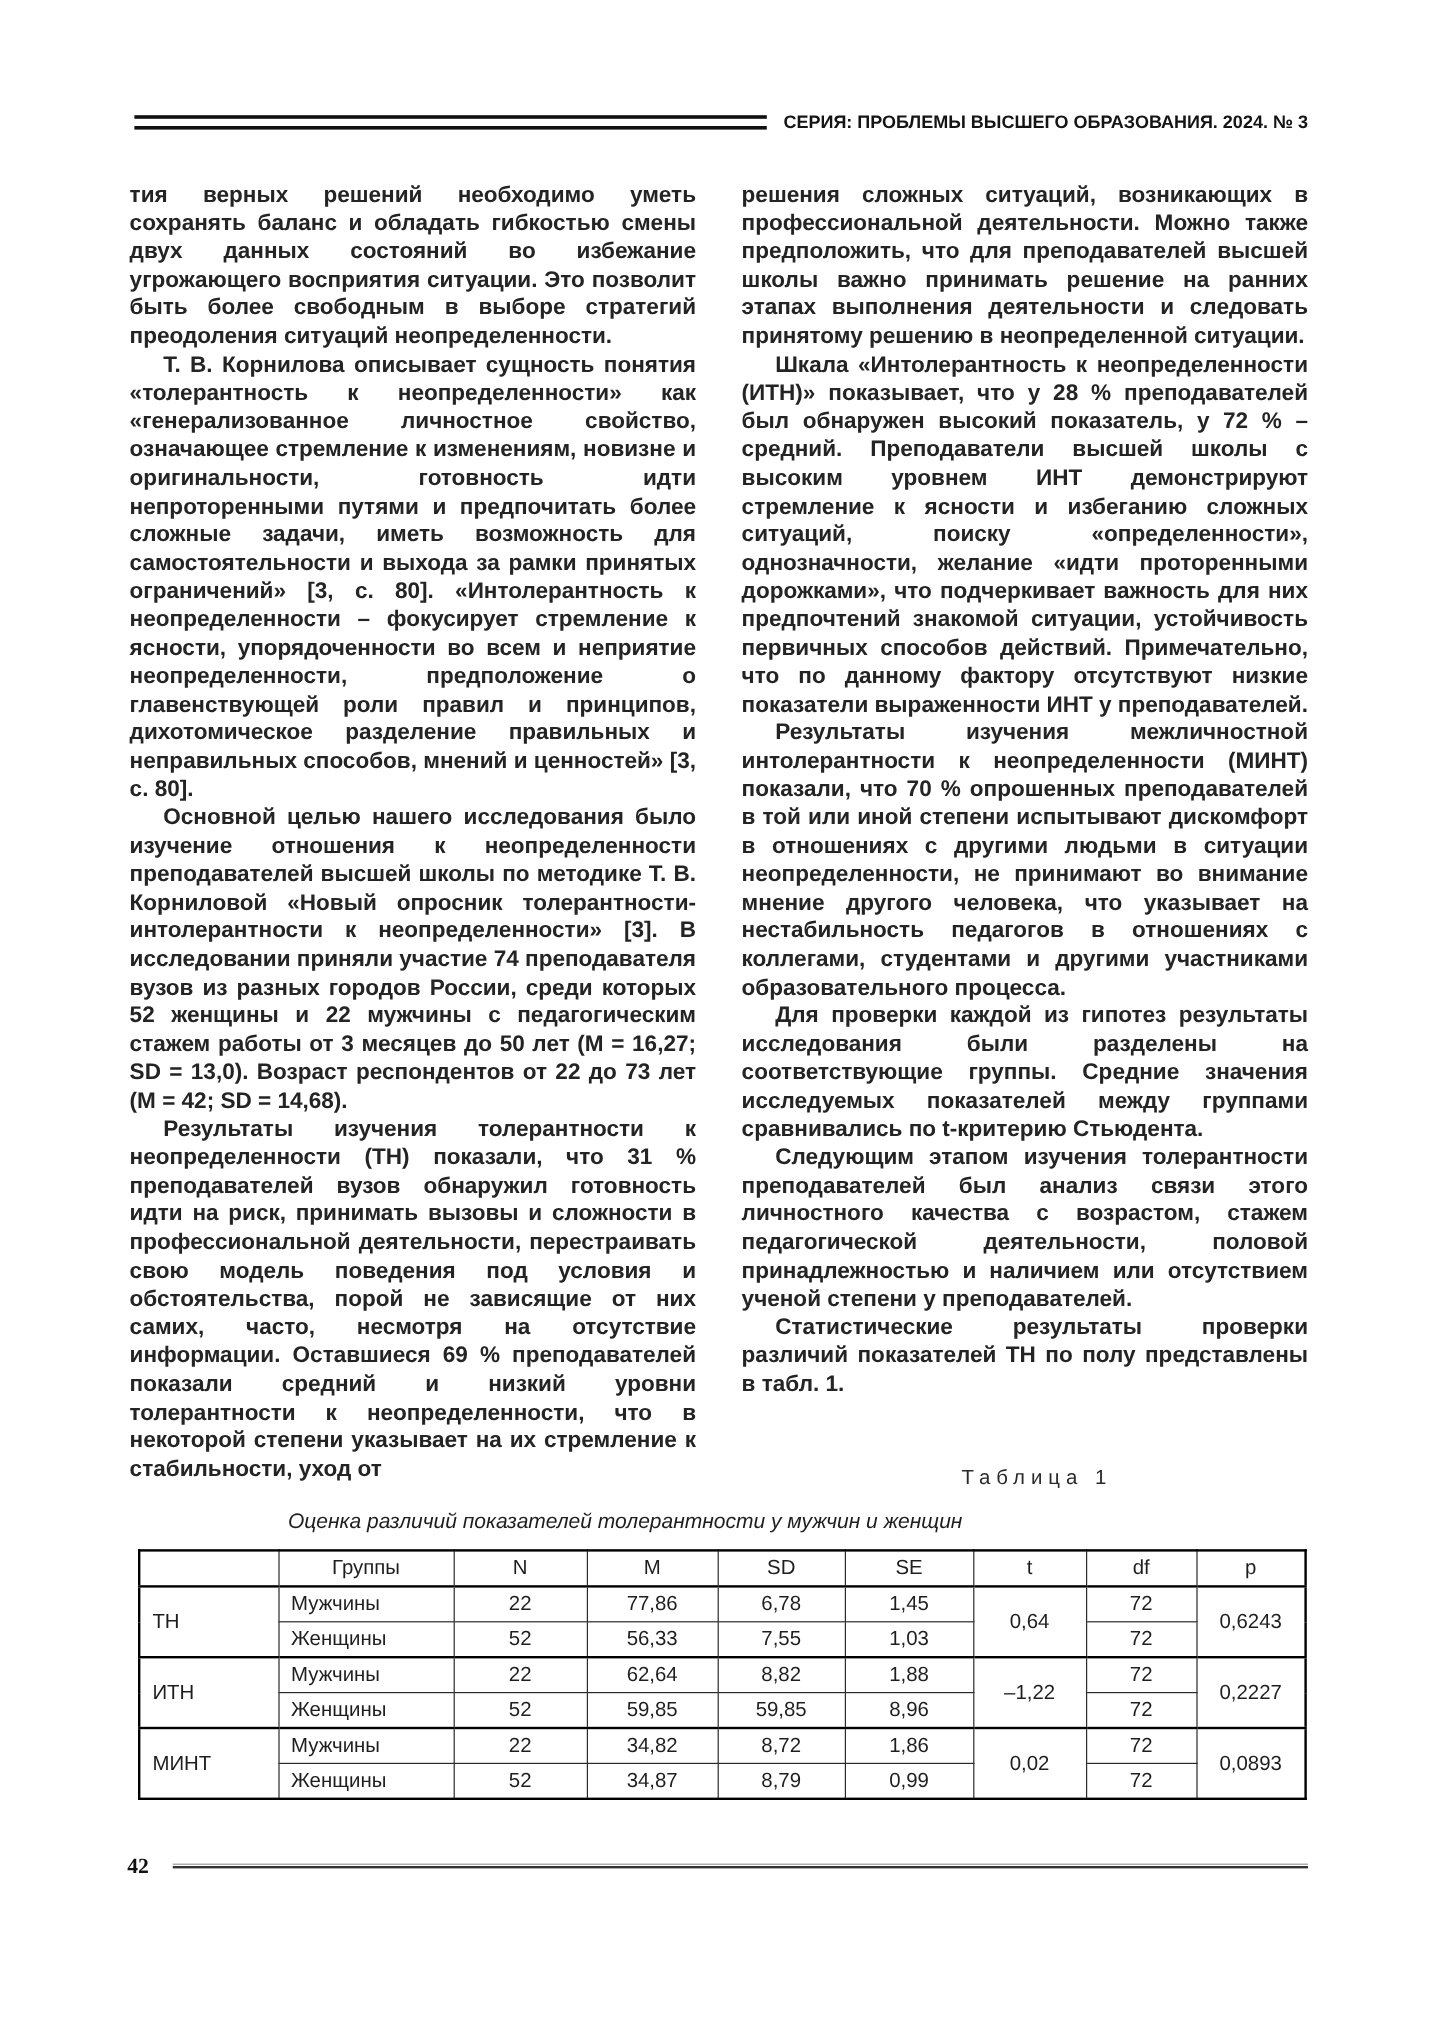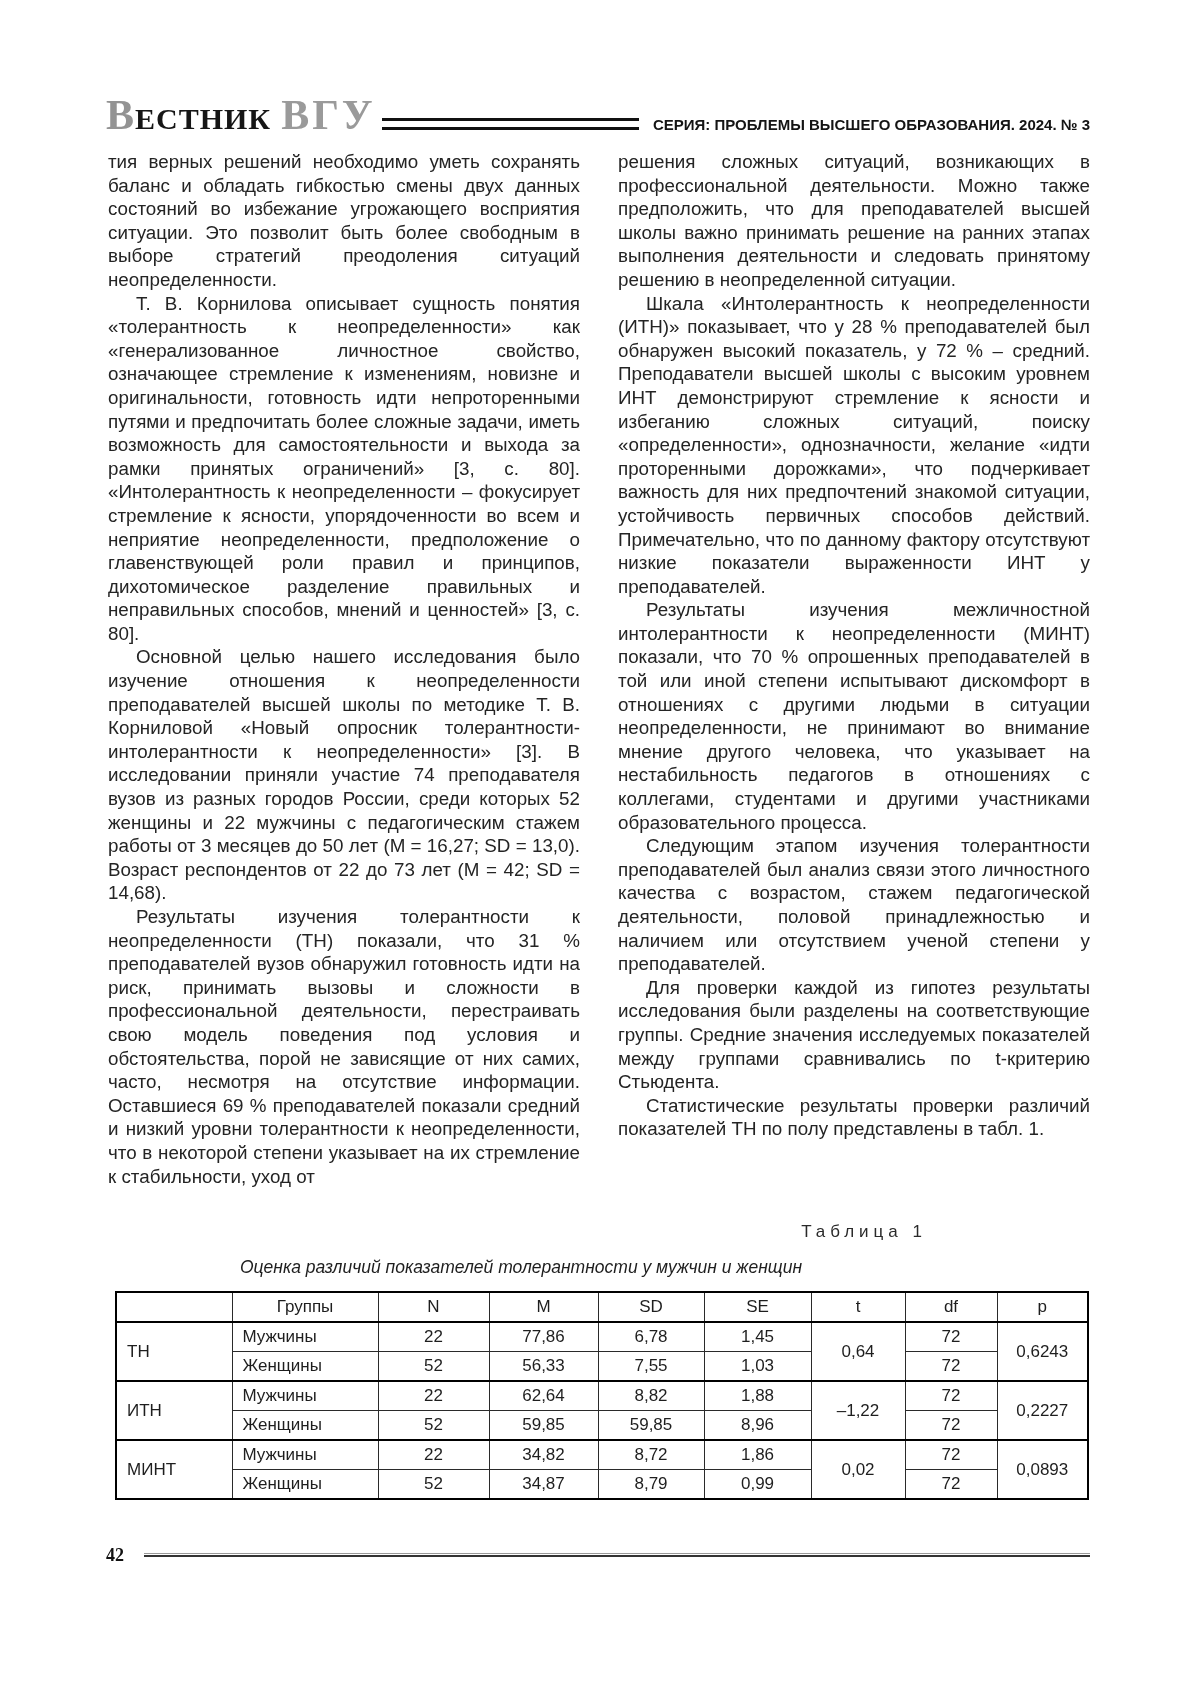--- a/index.html
+++ b/index.html
@@ -31,21 +31,21 @@
   }
   .series-title{
     font-size:15px;font-weight:bold;white-space:nowrap;
     color:#141414;margin-bottom:3px;letter-spacing:0px;
   }
   
   .columns{
     position:absolute;top:150px;left:108px;width:982px;
     display:flex;gap:38px;
   }
-  .col{flex:1 1 0;}
+  .col{flex:1 1 0;font-weight:bold;}
   .para{
     margin:0;
     font-size:18.8px;line-height:23.6px;
     text-align:justify;color:#242424;
   }
   .para.indent{text-indent:28px;}
   
   .table-section{position:absolute;top:1222px;left:115px;width:812px;}
   .table-label{
     text-align:right;font-size:17px;letter-spacing:5px;color:#2a2a2a;
@@ -83,40 +83,37 @@
     flex:1 1 auto;margin-left:20px;height:1px;
     border-top:1px solid #9a9a9a;border-bottom:2px solid #333;
   }
 </style>
 </head>
 <body>
 
 <div class="page">
 
   <div class="header">
-    <div class="logo">
-      <span class="init">В</span><span class="rest">ЕСТНИК</span><span class="word2">ВГУ</span>
-    </div>
     <div class="logo-divider"></div>
     <div class="series-title">СЕРИЯ: ПРОБЛЕМЫ ВЫСШЕГО ОБРАЗОВАНИЯ. 2024. № 3</div>
   </div>
 
   <div class="columns">
     <div class="col">
         <p class="para">тия верных решений необходимо уметь сохранять баланс и обладать гибкостью смены двух данных состояний во избежание угрожающего восприятия ситуации. Это позволит быть более свободным в выборе стратегий преодоления ситуаций неопределенности.</p>
         <p class="para indent">Т. В. Корнилова описывает сущность понятия «толерантность к неопределенности» как «генерализованное личностное свойство, означающее стремление к изменениям, новизне и оригинальности, готовность идти непроторенными путями и предпочитать более сложные задачи, иметь возможность для самостоятельности и выхода за рамки принятых ограничений» [3, с. 80]. «Интолерантность к неопределенности – фокусирует стремление к ясности, упорядоченности во всем и неприятие неопределенности, предположение о главенствующей роли правил и принципов, дихотомическое разделение правильных и неправильных способов, мнений и ценностей» [3, с. 80].</p>
         <p class="para indent">Основной целью нашего исследования было изучение отношения к неопределенности преподавателей высшей школы по методике Т. В. Корниловой «Новый опросник толерантности-интолерантности к неопределенности» [3]. В исследовании приняли участие 74 преподавателя вузов из разных городов России, среди которых 52 женщины и 22 мужчины с педагогическим стажем работы от 3 месяцев до 50 лет (M = 16,27; SD = 13,0). Возраст респондентов от 22 до 73 лет (M = 42; SD = 14,68).</p>
         <p class="para indent">Результаты изучения толерантности к неопределенности (ТН) показали, что 31 % преподавателей вузов обнаружил готовность идти на риск, принимать вызовы и сложности в профессиональной деятельности, перестраивать свою модель поведения под условия и обстоятельства, порой не зависящие от них самих, часто, несмотря на отсутствие информации. Оставшиеся 69 % преподавателей показали средний и низкий уровни толерантности к неопределенности, что в некоторой степени указывает на их стремление к стабильности, уход от</p>
       </div>
     <div class="col">
         <p class="para">решения сложных ситуаций, возникающих в профессиональной деятельности. Можно также предположить, что для преподавателей высшей школы важно принимать решение на ранних этапах выполнения деятельности и следовать принятому решению в неопределенной ситуации.</p>
         <p class="para indent">Шкала «Интолерантность к неопределенности (ИТН)» показывает, что у 28 % преподавателей был обнаружен высокий показатель, у 72 % – средний. Преподаватели высшей школы с высоким уровнем ИНТ демонстрируют стремление к ясности и избеганию сложных ситуаций, поиску «определенности», однозначности, желание «идти проторенными дорожками», что подчеркивает важность для них предпочтений знакомой ситуации, устойчивость первичных способов действий. Примечательно, что по данному фактору отсутствуют низкие показатели выраженности ИНТ у преподавателей.</p>
         <p class="para indent">Результаты изучения межличностной интолерантности к неопределенности (МИНТ) показали, что 70 % опрошенных преподавателей в той или иной степени испытывают дискомфорт в отношениях с другими людьми в ситуации неопределенности, не принимают во внимание мнение другого человека, что указывает на нестабильность педагогов в отношениях с коллегами, студентами и другими участниками образовательного процесса.</p>
+        <p class="para indent">Для проверки каждой из гипотез результаты исследования были разделены на соответствующие группы. Средние значения исследуемых показателей между группами сравнивались по t-критерию Стьюдента.</p>
         <p class="para indent">Следующим этапом изучения толерантности преподавателей был анализ связи этого личностного качества с возрастом, стажем педагогической деятельности, половой принадлежностью и наличием или отсутствием ученой степени у преподавателей.</p>
-        <p class="para indent">Для проверки каждой из гипотез результаты исследования были разделены на соответствующие группы. Средние значения исследуемых показателей между группами сравнивались по t-критерию Стьюдента.</p>
         <p class="para indent">Статистические результаты проверки различий показателей ТН по полу представлены в табл. 1.</p>
       </div>
   </div>
 
   <div class="table-section">
     <div class="table-label">Таблица 1</div>
     <div class="table-caption">Оценка различий показателей толерантности у мужчин и женщин</div>
     <table class="results">
       <colgroup>
         <col style="width:116px">

